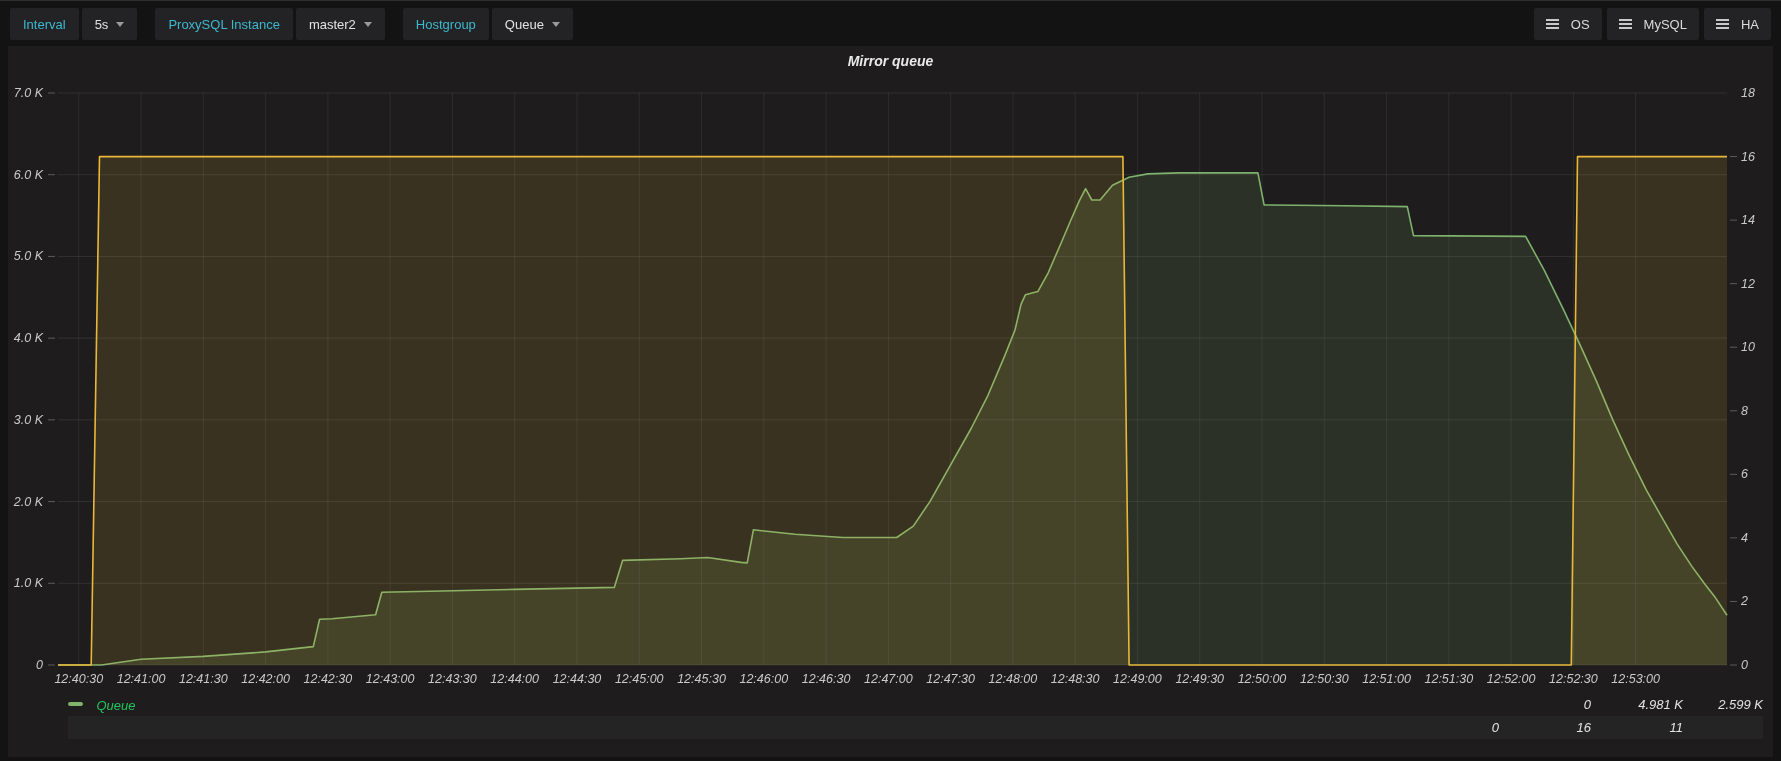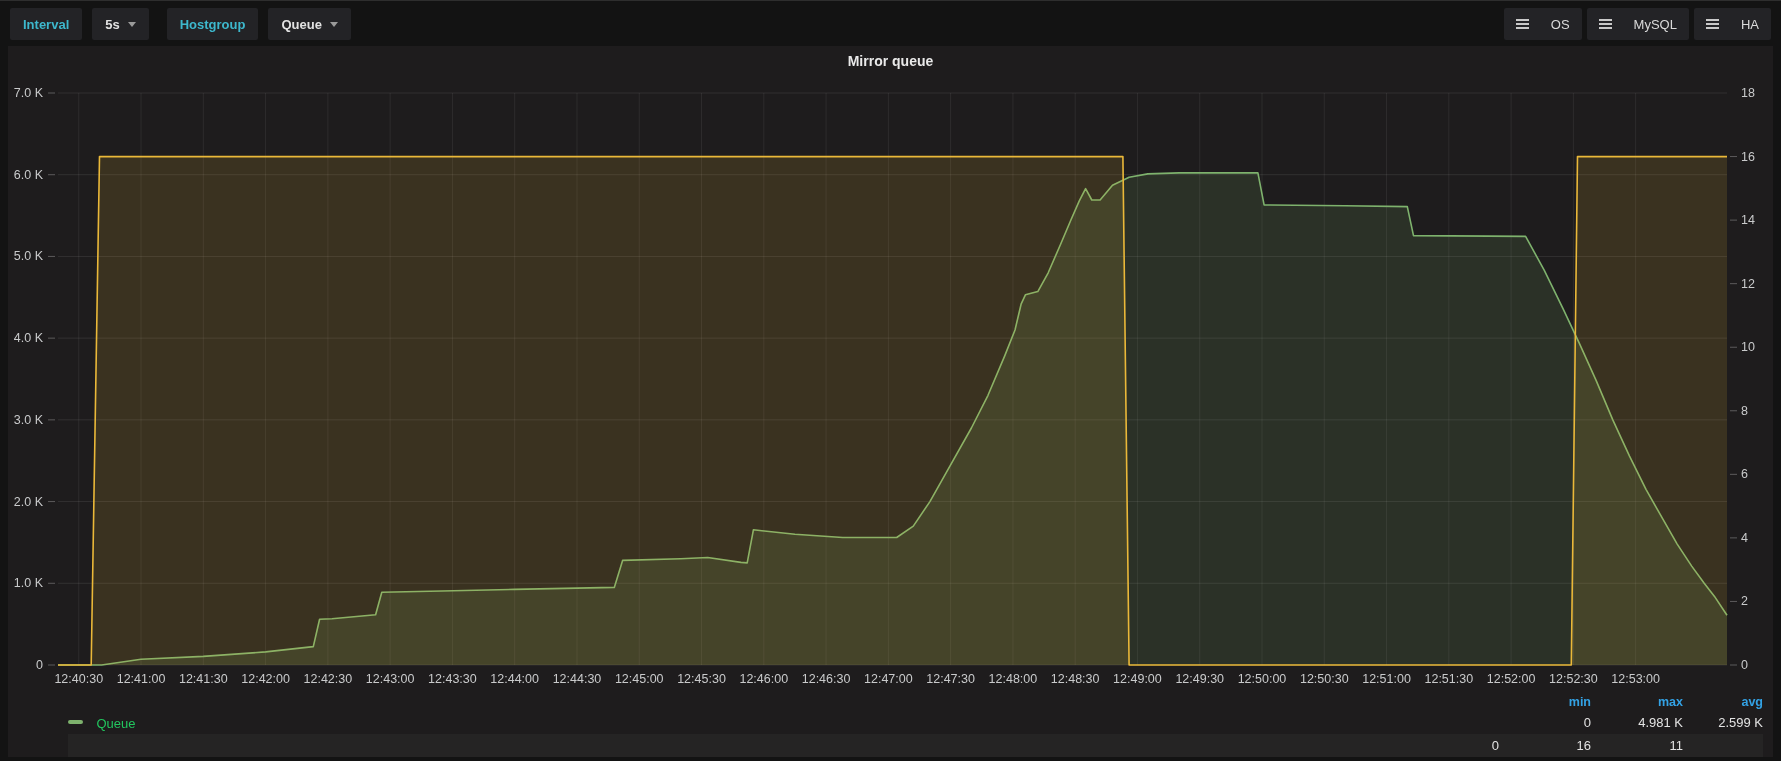--- a/index.html
+++ b/index.html
@@ -1,33 +1,33 @@
 <!DOCTYPE html>
 <html><head>
 <meta charset="utf-8">
 <style>
   html,body{margin:0;padding:0;width:1781px;height:761px;overflow:hidden;
     background:#131313;font-family:"Liberation Sans",sans-serif;}
   body{border-top:1px solid #2e2e2e;box-sizing:border-box;}
   
   .topbar{height:46px;display:flex;align-items:center;padding:0 10px;gap:18px;}
-  .vargroup{display:flex;gap:3px;font-weight:bold;}
+  .vargroup{display:flex;gap:3px;}
   .seg{background:#232326;padding:0 13px;height:32px;display:flex;align-items:center;
        font-size:13px;border-radius:2px;white-space:nowrap;}
   .seg.lbl{color:#3db8cd;}
-  .seg.val{color:#e2e2e2;cursor:pointer;margin-left:7px;}
+  .seg.val{color:#e2e2e2;cursor:pointer;}
   .caret{width:0;height:0;border-left:4px solid transparent;border-right:4px solid transparent;
          border-top:5px solid #9a9a9a;margin-left:8px;display:inline-block;}
   .topbar-right{margin-left:auto;display:flex;gap:5px;}
   .menubtn{background:#232326;color:#dadada;font-size:13px;height:32px;padding:0 12px;
-           display:flex;align-items:center;gap:22px;border-radius:2px;cursor:pointer;}
+           display:flex;align-items:center;gap:12px;border-radius:2px;cursor:pointer;}
   .burger{width:13px;height:2px;background:#c9c9c9;box-shadow:0 -4px 0 #c9c9c9,0 4px 0 #c9c9c9;
           display:inline-block;}
   
-  .panel{position:absolute;left:8px;right:8px;top:46px;bottom:4px;background:#1e1c1d;}
+  .panel{position:absolute;left:8px;right:8px;top:46px;bottom:4px;background:#1e1c1d;font-style:italic;}
   .panel-title{height:30px;display:flex;align-items:center;justify-content:center;
                color:#e9e9e9;font-size:14px;font-weight:bold;cursor:pointer;}
   .chart-area{position:relative;height:615px;width:100%;}
   .chart-area svg{position:absolute;left:0;top:0;}
   svg text{fill:#c9cacb;font-family:"Liberation Sans",sans-serif;font-size:12.5px;}
   
   .legend{padding:2px 10px 0 60px;}
   .lg-row{display:grid;grid-template-columns:1fr 92px 92px 80px;align-items:center;height:23px;}
   .lg-head{height:18px;}
   .lg-head .stat{color:#33a2e5;font-weight:bold;font-size:12.5px;}
@@ -39,20 +39,27 @@
   .lg-suffix{font-size:12.5px;color:#6d6d6d;margin-left:5px;}
 </style>
 </head>
 <body>
 
 <div class="topbar">
   <div class="vargroup">
     <div class="seg lbl">Interval</div>
     <div class="seg val">
       <span>5s</span>
+      <span class="caret"></span>
+    </div>
+  </div>
+  <div class="vargroup">
+    <div class="seg lbl">ProxySQL Instance</div>
+    <div class="seg val">
+      <span>master2</span>
       <span class="caret"></span>
     </div>
   </div>
   <div class="vargroup">
     <div class="seg lbl">Hostgroup</div>
     <div class="seg val">
       <span>Queue</span>
       <span class="caret"></span>
     </div>
   </div>
@@ -173,26 +180,20 @@
         <text x="1733" y="84.55555555555559" text-anchor="start">16</text>
         <text x="1733" y="21" text-anchor="start">18</text>
         <path d="M50.0 589.0 L93.6 589.0 L133.0 583.3 L195.3 580.4 L257.6 575.9 L305.3 570.6 L311.6 543.2 L324.0 542.8 L367.6 538.7 L373.8 516.3 L434.0 515.0 L506.7 513.4 L606.3 511.4 L614.6 484.4 L672.8 482.8 L699.7 481.5 L733.0 486.4 L739.2 486.9 L745.4 453.8 L786.9 458.3 L834.7 461.5 L888.7 461.5 L905.3 450.1 L921.9 425.6 L942.6 388.8 L963.4 352.0 L980.0 319.3 L996.6 280.1 L1007.0 254.0 L1013.2 227.8 L1017.4 218.8 L1029.8 215.6 L1040.2 196.8 L1052.6 168.2 L1063.0 143.7 L1071.3 124.9 L1077.6 112.6 L1083.8 124.0 L1092.1 124.0 L1104.5 109.3 L1121.1 101.2 L1139.8 97.9 L1171.0 96.9 L1249.9 96.9 L1256.1 128.9 L1337.0 129.8 L1399.3 130.6 L1405.5 159.6 L1517.6 160.4 L1536.3 194.3 L1555.0 232.7 L1571.6 267.9 L1588.2 304.6 L1604.8 343.9 L1621.4 379.8 L1638.0 413.3 L1654.6 442.7 L1669.2 468.1 L1683.7 490.1 L1696.2 507.3 L1706.5 520.4 L1719.0 539.2 L1719.0 589 L50.0 589 Z" fill="#7eb26d" fill-opacity="0.14" stroke="none"></path>
         <path d="M50.0 589.0 L93.6 589.0 L133.0 583.3 L195.3 580.4 L257.6 575.9 L305.3 570.6 L311.6 543.2 L324.0 542.8 L367.6 538.7 L373.8 516.3 L434.0 515.0 L506.7 513.4 L606.3 511.4 L614.6 484.4 L672.8 482.8 L699.7 481.5 L733.0 486.4 L739.2 486.9 L745.4 453.8 L786.9 458.3 L834.7 461.5 L888.7 461.5 L905.3 450.1 L921.9 425.6 L942.6 388.8 L963.4 352.0 L980.0 319.3 L996.6 280.1 L1007.0 254.0 L1013.2 227.8 L1017.4 218.8 L1029.8 215.6 L1040.2 196.8 L1052.6 168.2 L1063.0 143.7 L1071.3 124.9 L1077.6 112.6 L1083.8 124.0 L1092.1 124.0 L1104.5 109.3 L1121.1 101.2 L1139.8 97.9 L1171.0 96.9 L1249.9 96.9 L1256.1 128.9 L1337.0 129.8 L1399.3 130.6 L1405.5 159.6 L1517.6 160.4 L1536.3 194.3 L1555.0 232.7 L1571.6 267.9 L1588.2 304.6 L1604.8 343.9 L1621.4 379.8 L1638.0 413.3 L1654.6 442.7 L1669.2 468.1 L1683.7 490.1 L1696.2 507.3 L1706.5 520.4 L1719.0 539.2" fill="none" stroke="#7eb26d" stroke-width="1.6" stroke-linejoin="round"></path>
         <path d="M50.0 589.0 L83.2 589.0 L91.5 80.6 L1114.9 80.6 L1121.1 589.0 L1563.3 589.0 L1569.5 80.6 L1719.0 80.6 L1719.0 589 L50.0 589 Z" fill="#eab839" fill-opacity="0.14" stroke="none"></path>
         <path d="M50.0 589.0 L83.2 589.0 L91.5 80.6 L1114.9 80.6 L1121.1 589.0 L1563.3 589.0 L1569.5 80.6 L1719.0 80.6" fill="none" stroke="#eab839" stroke-width="1.6" stroke-linejoin="round"></path>
       </svg>
     </div>
 
   <div class="legend">
-    <div class="lg-row lg-head">
-      <div></div>
-      <div class="stat">min</div>
-      <div class="stat">max</div>
-      <div class="stat">avg</div>
-    </div>
     <div class="lg-row">
       <div>
         <span class="swatch" style="background:#7eb26d"></span>
         <span class="lg-label">Queue</span>
         <span class="lg-suffix"></span>
       </div>
       <div class="stat">0</div>
       <div class="stat">4.981 K</div>
       <div class="stat">2.599 K</div>
     </div>

